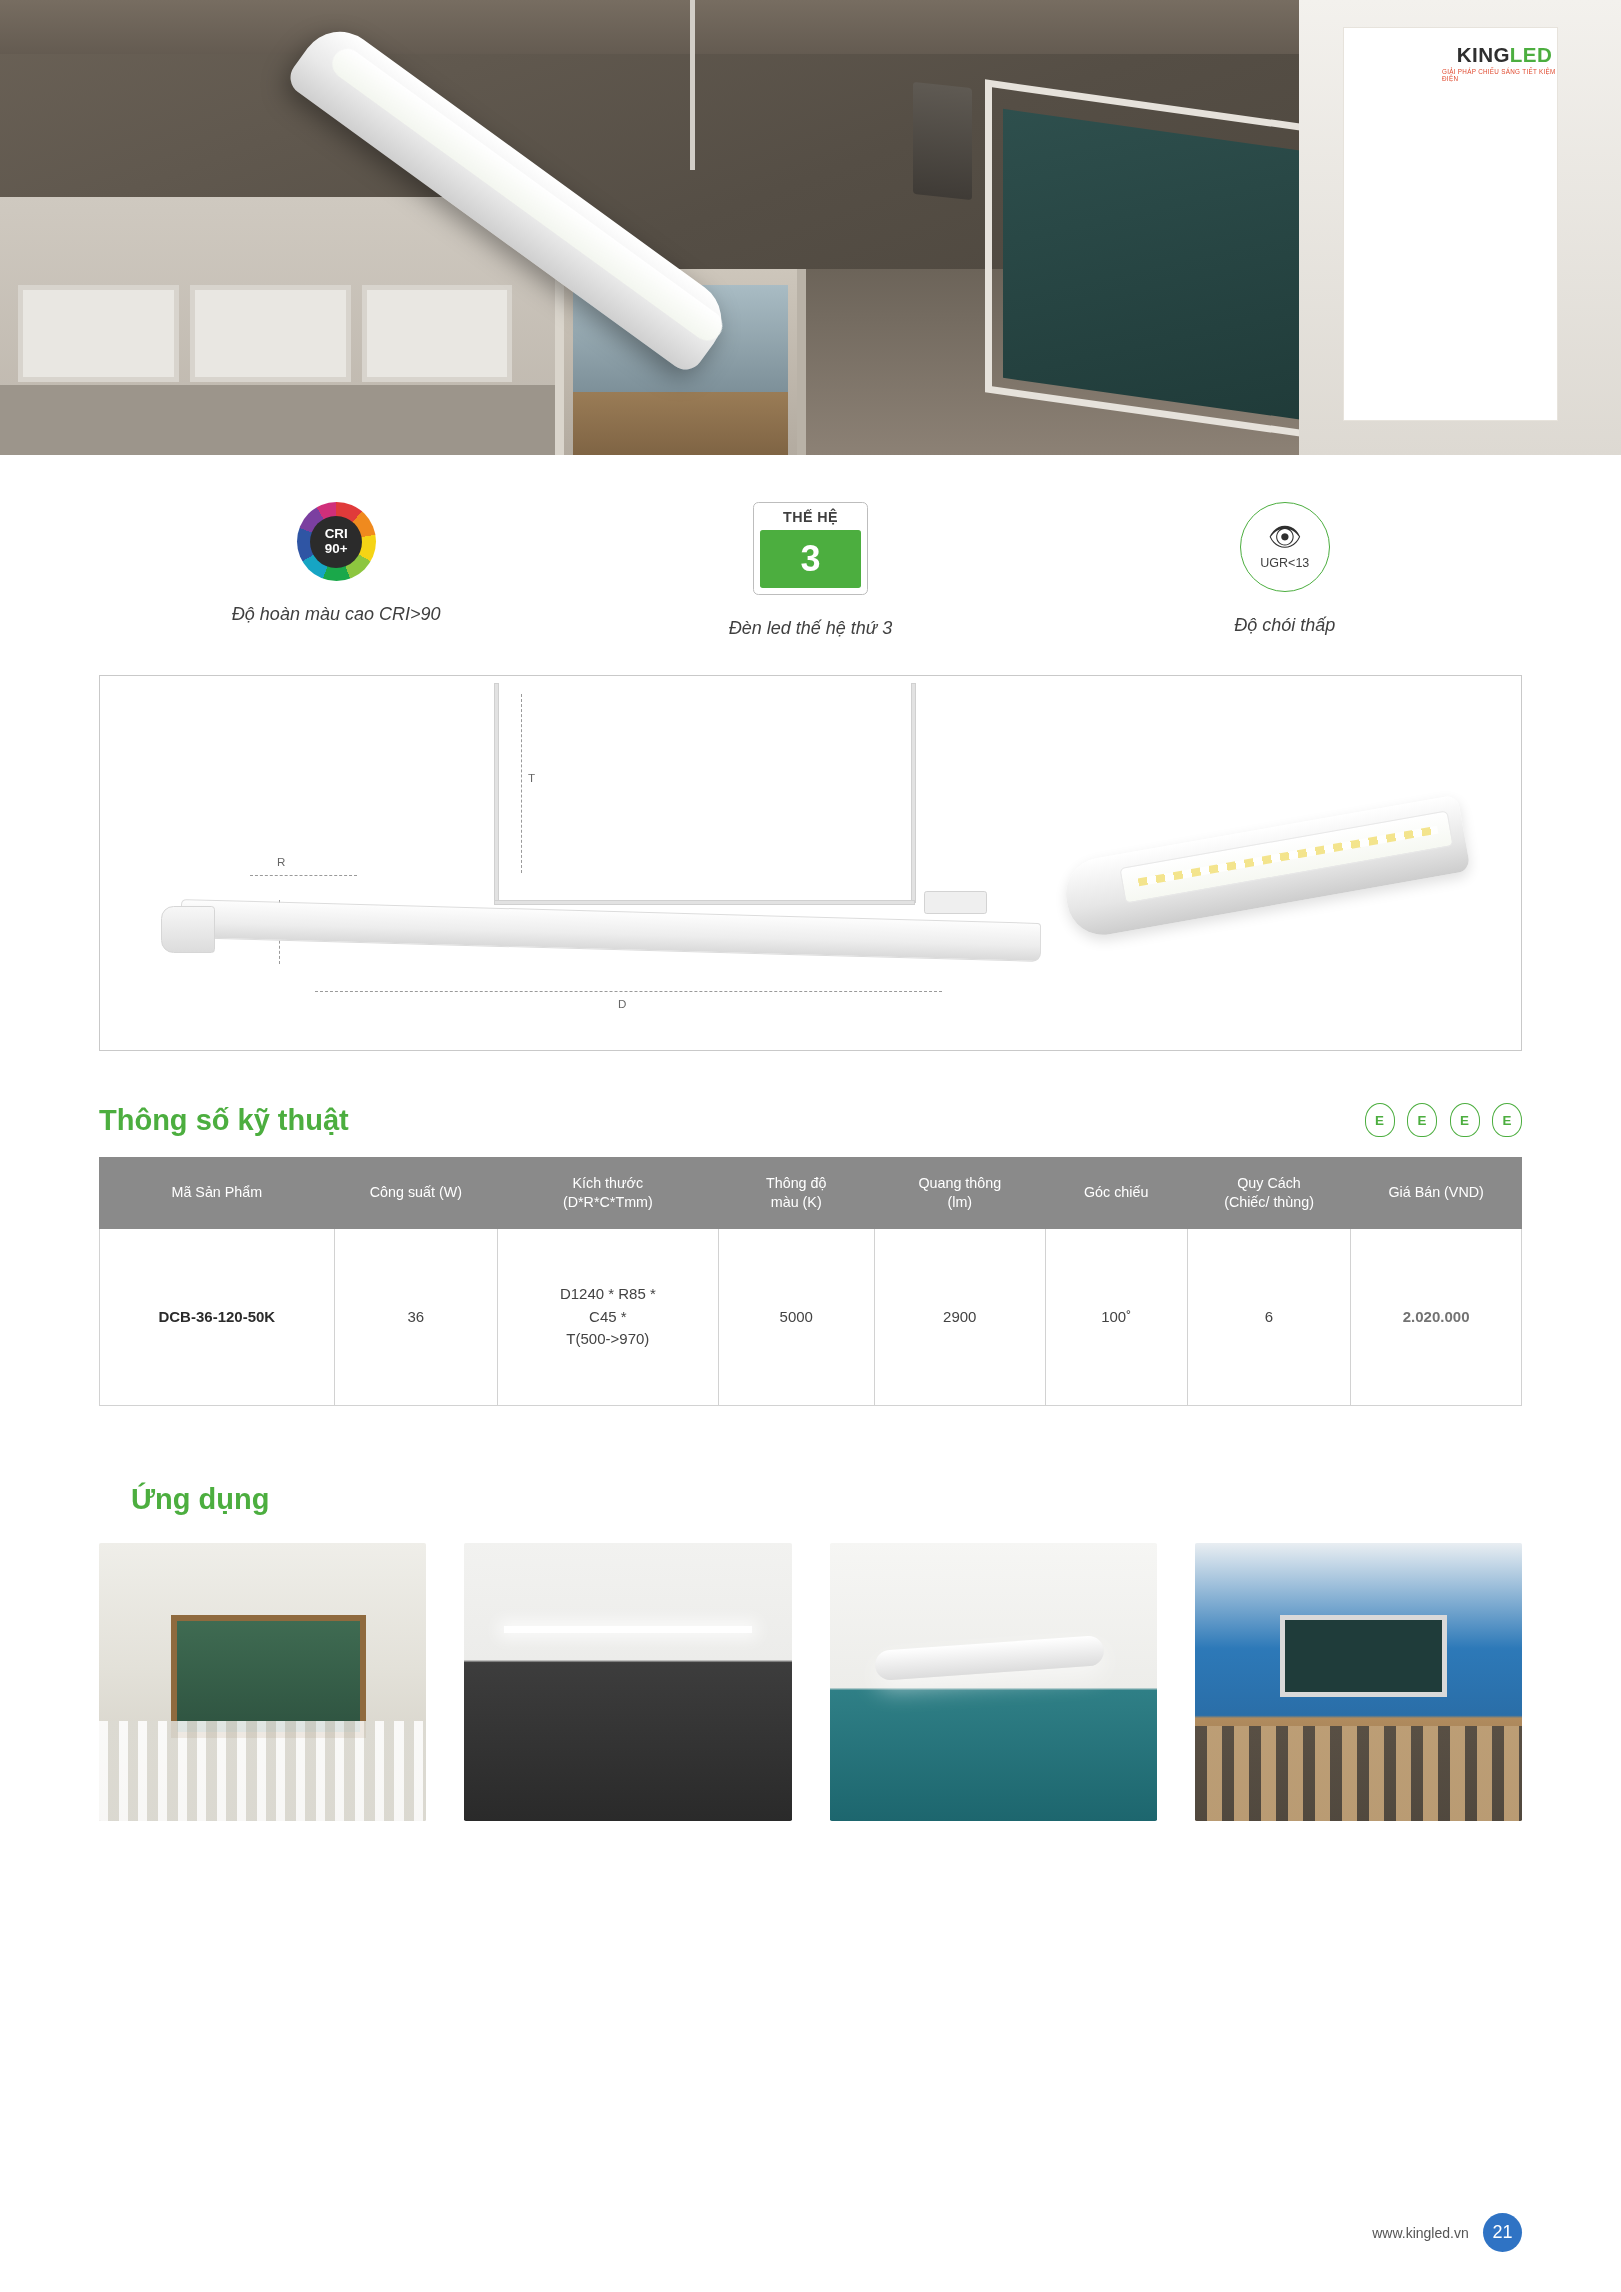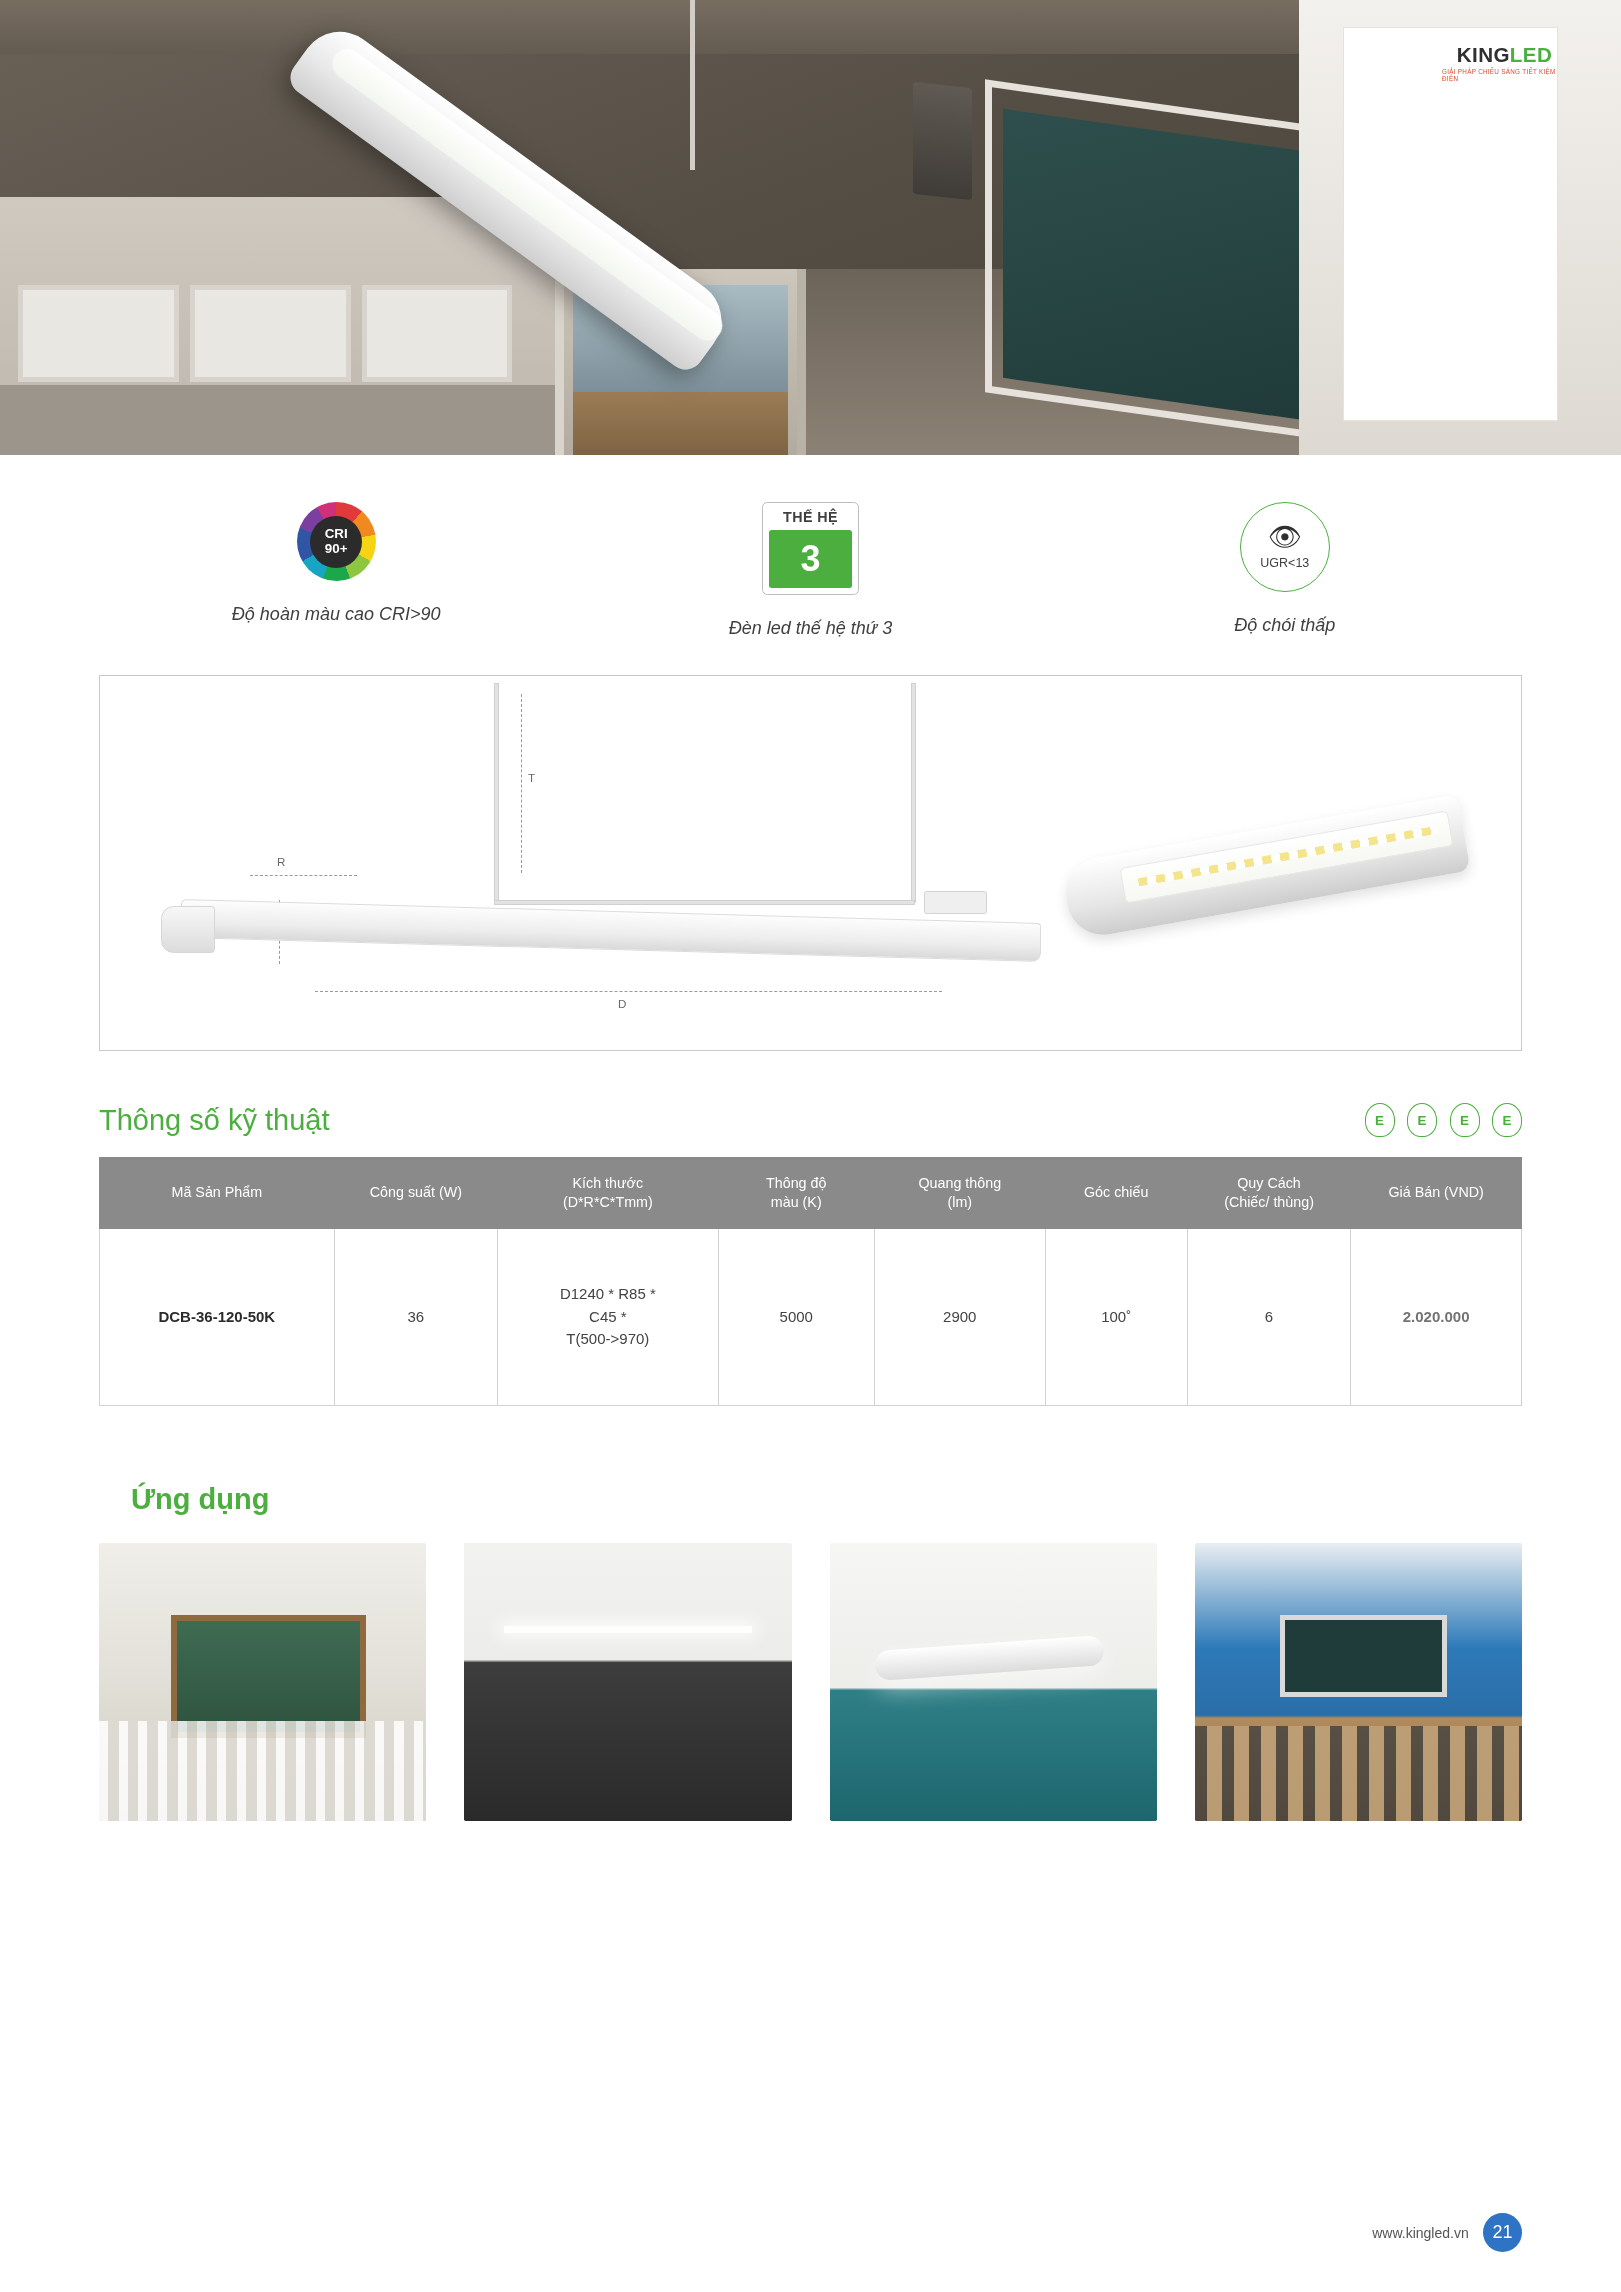--- a/index.html
+++ b/index.html
@@ -147,21 +147,21 @@
     display:flex; align-items:center; justify-content:center;
     position:relative;
   }
   .cri-inner {
     width: 52px; height:52px; border-radius:50%;
     background:#2b2b2b; color:#fff;
     display:flex; flex-direction:column; align-items:center; justify-content:center;
     font-size: 13.4px; font-weight:bold; line-height:1.05;
   }
   .gen-badge {
-    width: 97px; height:93px; border:1.8px solid #bdbdbd; border-radius:5.4px;
+    width: 115px; height:93px; border:1.8px solid #bdbdbd; border-radius:5.4px;
     background:#fff; padding:6.3px; display:flex; flex-direction:column;
   }
   .gen-badge .gtop {
     text-align:center; font-size:14.3px; color:#3f3f3f; font-weight:bold; letter-spacing:0.4px;
     margin-bottom:4.5px;
   }
   .gen-badge .gnum {
     flex:1; background:#4cae3f; color:#fff; border-radius:2.7px;
     display:flex; align-items:center; justify-content:center;
     font-size:36px; font-weight:bold;
@@ -226,21 +226,21 @@
     background: repeating-linear-gradient(90deg,#f2e07a 0 9px,#ffffff 9px 18px);
     transform: rotate(-10deg); opacity:.85;
   }
 
   
   .section-head {
     margin-top: 52px;
     display:flex; align-items:flex-end; justify-content:space-between;
   }
   .section-title {
-    font-size: 29px; font-weight: normal; color:#4cae3f;
+    font-size: 29px; font-weight: bold; color:#4cae3f;
   }
   .e-marks { display:flex; gap: 12.5px; }
   .e-mark {
     width:30px; height:34px; border:1.8px solid #4cae3f; border-radius:50% 50% 45% 45%;
     color:#4cae3f; font-size:13.4px; font-weight:bold;
     display:flex; align-items:center; justify-content:center;
   }
 
   table.specs {
     width:100%; border-collapse: collapse; margin-top: 19.7px;

